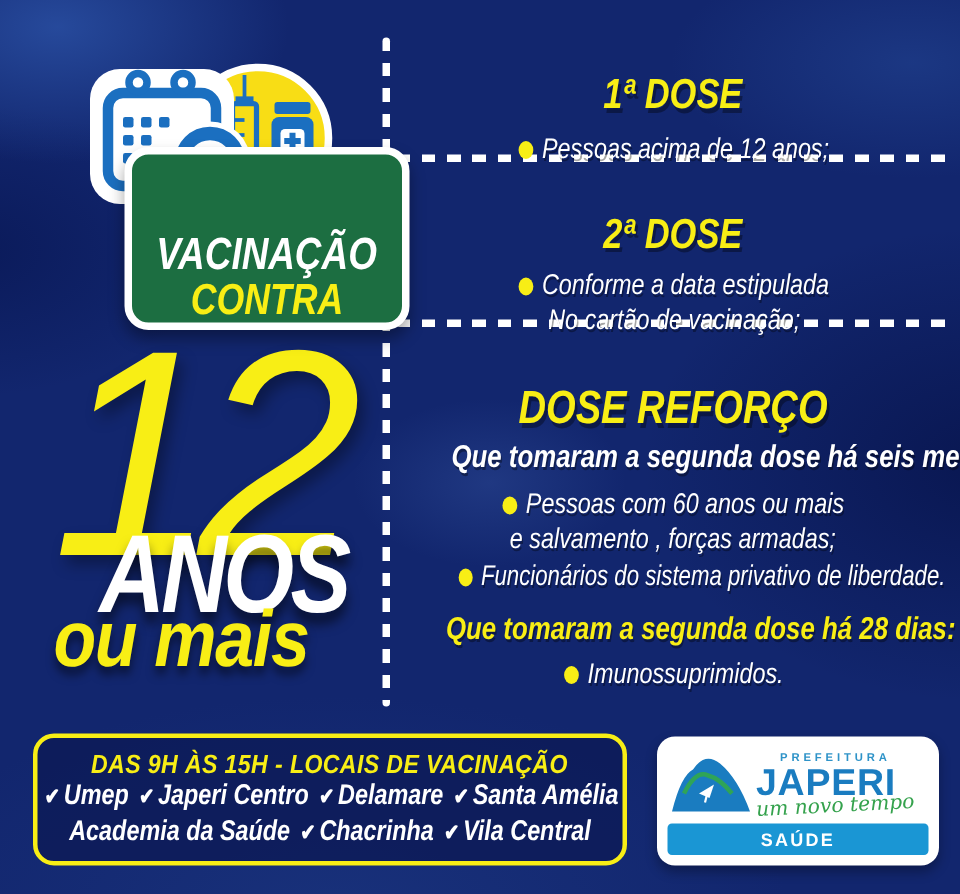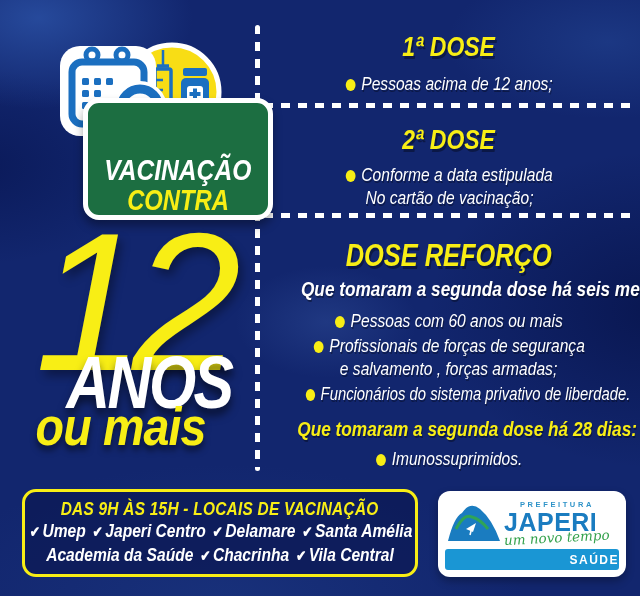--- a/index.html
+++ b/index.html
@@ -55,21 +55,21 @@
 
   
   .v-dash{position:absolute; left:255px; top:25px; width:5px; height:446px;
     background:repeating-linear-gradient(180deg,#fff 0 9px,transparent 9px 17px); border-radius:3px;}
   .h-dash{position:absolute; left:264px; width:372px; height:5px;
     background:repeating-linear-gradient(90deg,#fff 0 9px,transparent 9px 17px); border-radius:3px;}
   .h-dash.d1{top:103px;}
   .h-dash.d2{top:213px;}
 
   
-  .right-col{position:absolute; left:260px; top:0; width:378px; text-align:center; color:#fff;}
+  .right-col{position:absolute; left:260px; top:16px; width:378px; text-align:center; color:#fff;}
   .sec-title{color:#f8ee15; font-weight:bold; font-style:italic; font-size:28px; line-height:30px;
     text-shadow:2px 3px 0 rgba(0,0,0,.35);}
   .sec-title.big{font-size:31px;}
   .b-row{font-weight:normal; font-style:italic; font-size:19px; line-height:23px; color:#fff;
     text-shadow:1px 2px 0 rgba(0,0,0,.35); white-space:nowrap;}
   .dot{display:inline-block; width:12px; height:12px; border-radius:50%; background:#f8ee15;
     margin-right:7px; vertical-align:-1px;}
   .subline{color:#fff; font-weight:bold; font-style:italic; font-size:21px; line-height:24px;
     text-shadow:1px 2px 0 rgba(0,0,0,.35); white-space:nowrap;}
   .subline.yellow{color:#f8ee15;}
@@ -96,21 +96,21 @@
     box-shadow:0 4px 8px rgba(0,0,0,.3);
   }
   .logo-mountain{position:absolute; left:8px; top:8px;}
   .logo-text{position:absolute; left:66px; top:9px; width:118px;}
   .logo-pref{color:#2e93c8; font-size:7.5px; font-weight:bold; letter-spacing:2.6px; white-space:nowrap;padding-left:16px;}
   .logo-city{color:#1a7cc0; font-size:25px; font-weight:bold; letter-spacing:.5px; line-height:24px; margin-top:1px; white-space:nowrap;}
   .logo-slogan{color:#35a24d; font-family:"DejaVu Serif", serif; font-style:italic; font-size:13.5px;
     margin-top:-5px; transform:rotate(-3deg); white-space:nowrap;}
   .logo-bar{
     position:absolute; left:7px; right:7px; bottom:7px; height:21px;
-    background:#1a96d4; border-radius:3px; display:flex; align-items:center; justify-content:flex-end;
+    background:#1a96d4; border-radius:3px; display:flex; align-items:center; justify-content:center;
   }
   .logo-bar-label{color:#fff; font-size:12px; font-weight:bold; letter-spacing:1.5px;}
 </style>
 </head>
 <body>
 
 <div class="poster">
 
   <div class="icon-cluster">
     <svg width="166" height="108" viewBox="0 0 166 108">
@@ -183,23 +183,20 @@
     </div>
     <div class="b-row">
       <span class="cond">No cartão de vacinação;</span>
     </div>
 
     <div class="sec-title big" style="margin-top:32px;"><span class="cond">DOSE REFORÇO</span></div>
     <div class="subline mt6"><span class="cond">Que tomaram a segunda dose há seis meses:</span></div>
     <div class="b-row mt8">
       <span class="cond"><span class="dot"></span><span>Pessoas com 60 anos ou mais</span></span>
     </div>
-    <div class="b-row mt2">
-      <span class="cond"><span class="dot"></span><span>Profissionais de forças de segurança</span></span>
-    </div>
     <div class="b-row">
       <span class="cond">e salvamento , forças armadas;</span>
     </div>
     <div class="b-row mt2">
       <span class="cond" style="transform:scaleX(.78);"><span class="dot"></span><span>Funcionários do sistema privativo de liberdade.</span></span>
     </div>
     <div class="subline yellow" style="margin-top:12px;"><span class="cond">Que tomaram a segunda dose há 28 dias:</span></div>
     <div class="b-row mt6">
       <span class="cond"><span class="dot"></span><span>Imunossuprimidos.</span></span>
     </div>

